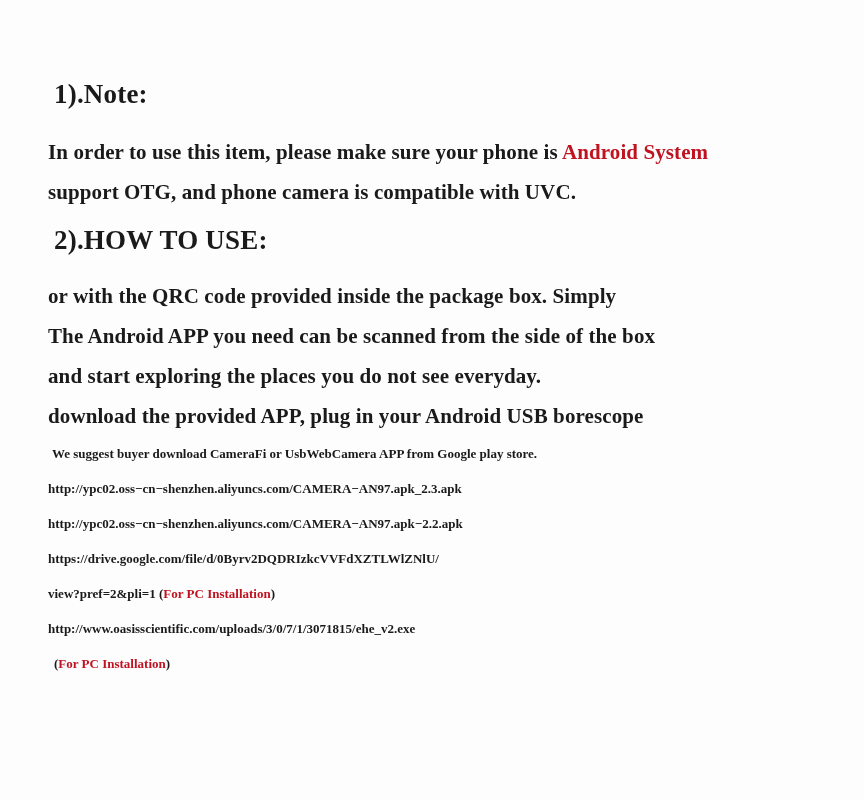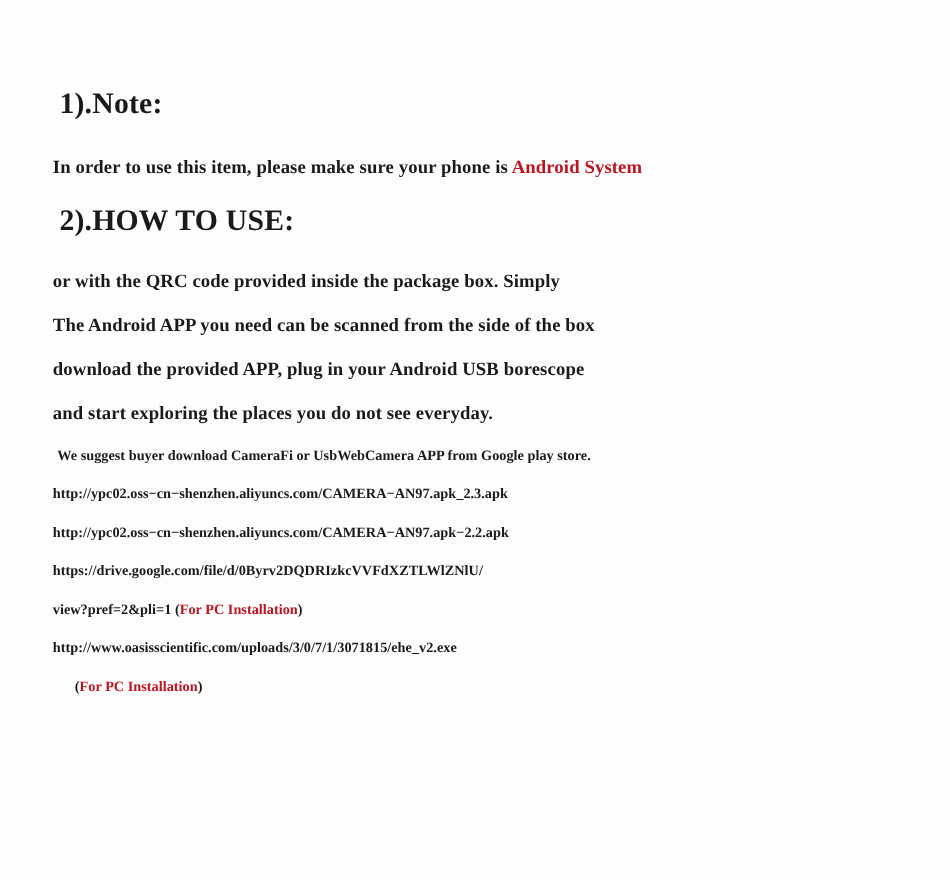--- a/index.html
+++ b/index.html
@@ -30,50 +30,51 @@
     line-height: 28px;
     margin-left: 6px;
     letter-spacing: 0.2px;
     color: var(--ink);
     font-family: Liberation Serif, serif;
   }
   .h1 { margin-bottom: 24px; }
   .h2 { margin-top: 14px; margin-bottom: 22px; }
   .h3 { margin-top: 18px; margin-bottom: 20px; }
   .body-line {
-    font-size: 17px;
+    font-size: 21px;
     line-height: 40px;
     white-space: nowrap;
     letter-spacing: 0.1px;
   }
   .links-block .body-line {
     font-size: 13px;
     line-height: 35px;
     letter-spacing: 0;
   }
   .red { color: var(--red); }
   .intro-line { margin-left: 4px; }
-  .pc-last { margin-left: 20px; }
+  .pc-last { margin-left: 6px; }
 </style>
 </head>
 <body>
 
 <div class="doc">
 
   <div class="section">
     <div class="heading h1">1).Note:</div>
     <div class="body-line"><span>In order to use this item, please make sure your phone is </span><span class="red">Android System</span></div>
+    <div class="body-line">support OTG, and phone camera is compatible with UVC.</div>
   </div>
 
   <div class="section">
     <div class="heading h2">2).HOW TO USE:</div>
     <div class="body-line">or with the QRC code provided inside the package box. Simply</div>
     <div class="body-line">The Android APP you need can be scanned from the side of the box</div>
+    <div class="body-line">and start exploring the places you do not see everyday.</div>
     <div class="body-line">download the provided APP, plug in your Android USB borescope</div>
-    <div class="body-line">and start exploring the places you do not see everyday.</div>
   </div>
 
   <div class="section links-block">
     <div class="body-line intro-line">We suggest buyer download CameraFi or UsbWebCamera APP from Google play store.</div>
     <div class="body-line">http://ypc02.oss−cn−shenzhen.aliyuncs.com/CAMERA−AN97.apk_2.3.apk</div>
     <div class="body-line">http://ypc02.oss−cn−shenzhen.aliyuncs.com/CAMERA−AN97.apk−2.2.apk</div>
     <div class="body-line">https://drive.google.com/file/d/0Byrv2DQDRIzkcVVFdXZTLWlZNlU/</div>
     <div class="body-line"><span>view?pref=2&amp;pli=1 </span><span>(</span><span class="red">For PC Installation</span><span>)</span></div>
     <div class="body-line">http://www.oasisscientific.com/uploads/3/0/7/1/3071815/ehe_v2.exe</div>
     <div class="body-line pc-last"><span>(</span><span class="red">For PC Installation</span><span>)</span></div>

